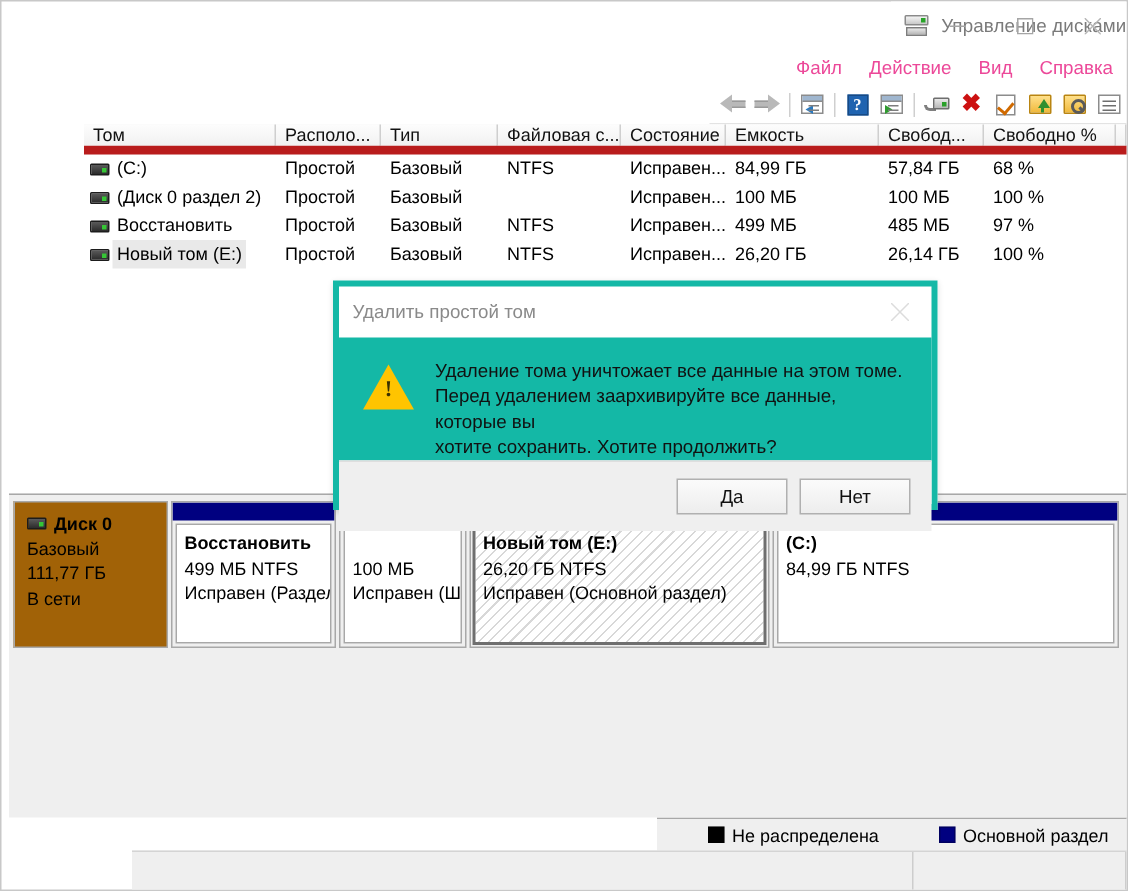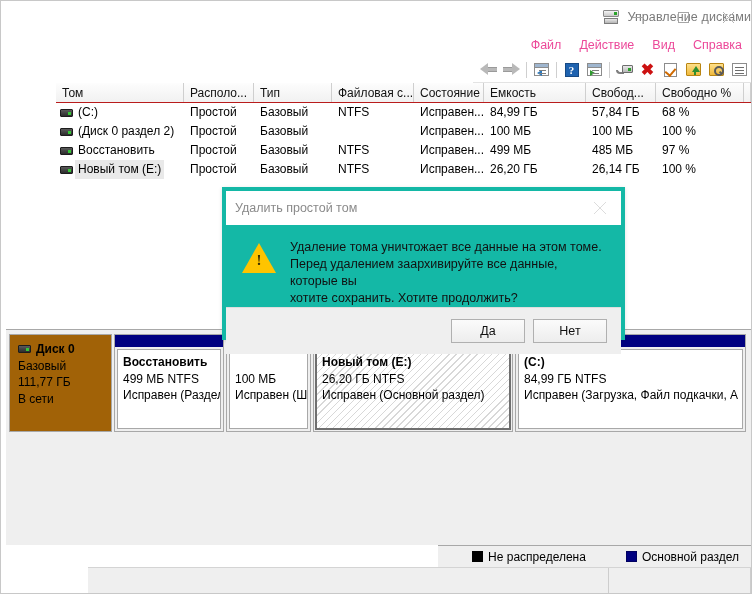--- a/index.html
+++ b/index.html
@@ -190,21 +190,21 @@
   .volpane {
     flex: 0 0 auto;
     background:#fff;
     height: 246px;
     display:flex; flex-direction:column;
     position:relative;
   }
   .vhead {
     display:flex; height:20px; flex:0 0 20px;
     background:#f4f4f4;
-    border-bottom:1px solid #b91c1c;
+    border-bottom:6px solid #b91c1c;
   }
   .vhead .hc {
     border-right:1px solid #cfcfcf;
     display:flex;align-items:center;
     padding-left:6px;
     font-size:12px; color:#111;
     overflow:hidden; white-space:nowrap;
     background:linear-gradient(#fdfdfd,#f1f1f1);
   }
   .vbody { flex:1 1 auto; overflow:hidden; }
@@ -570,21 +570,20 @@
             <div>26,20 ГБ NTFS</div>
             <div>Исправен (Основной раздел)</div>
           </div>
         </div>
 
         <div class="part" style="width:231px">
           <div class="pbar" style="background:#000080"></div>
           <div class="pbody">
             <div class="pname">(C:)</div>
             <div>84,99 ГБ NTFS</div>
-            <div>Исправен (Загрузка, Файл подкачки, А</div>
           </div>
         </div>
 
       </div>
     </div>
   </div>
 
   <div class="legend">
     <div class="leg-item">
       <span class="leg-sw" style="background:#000000"></span>

